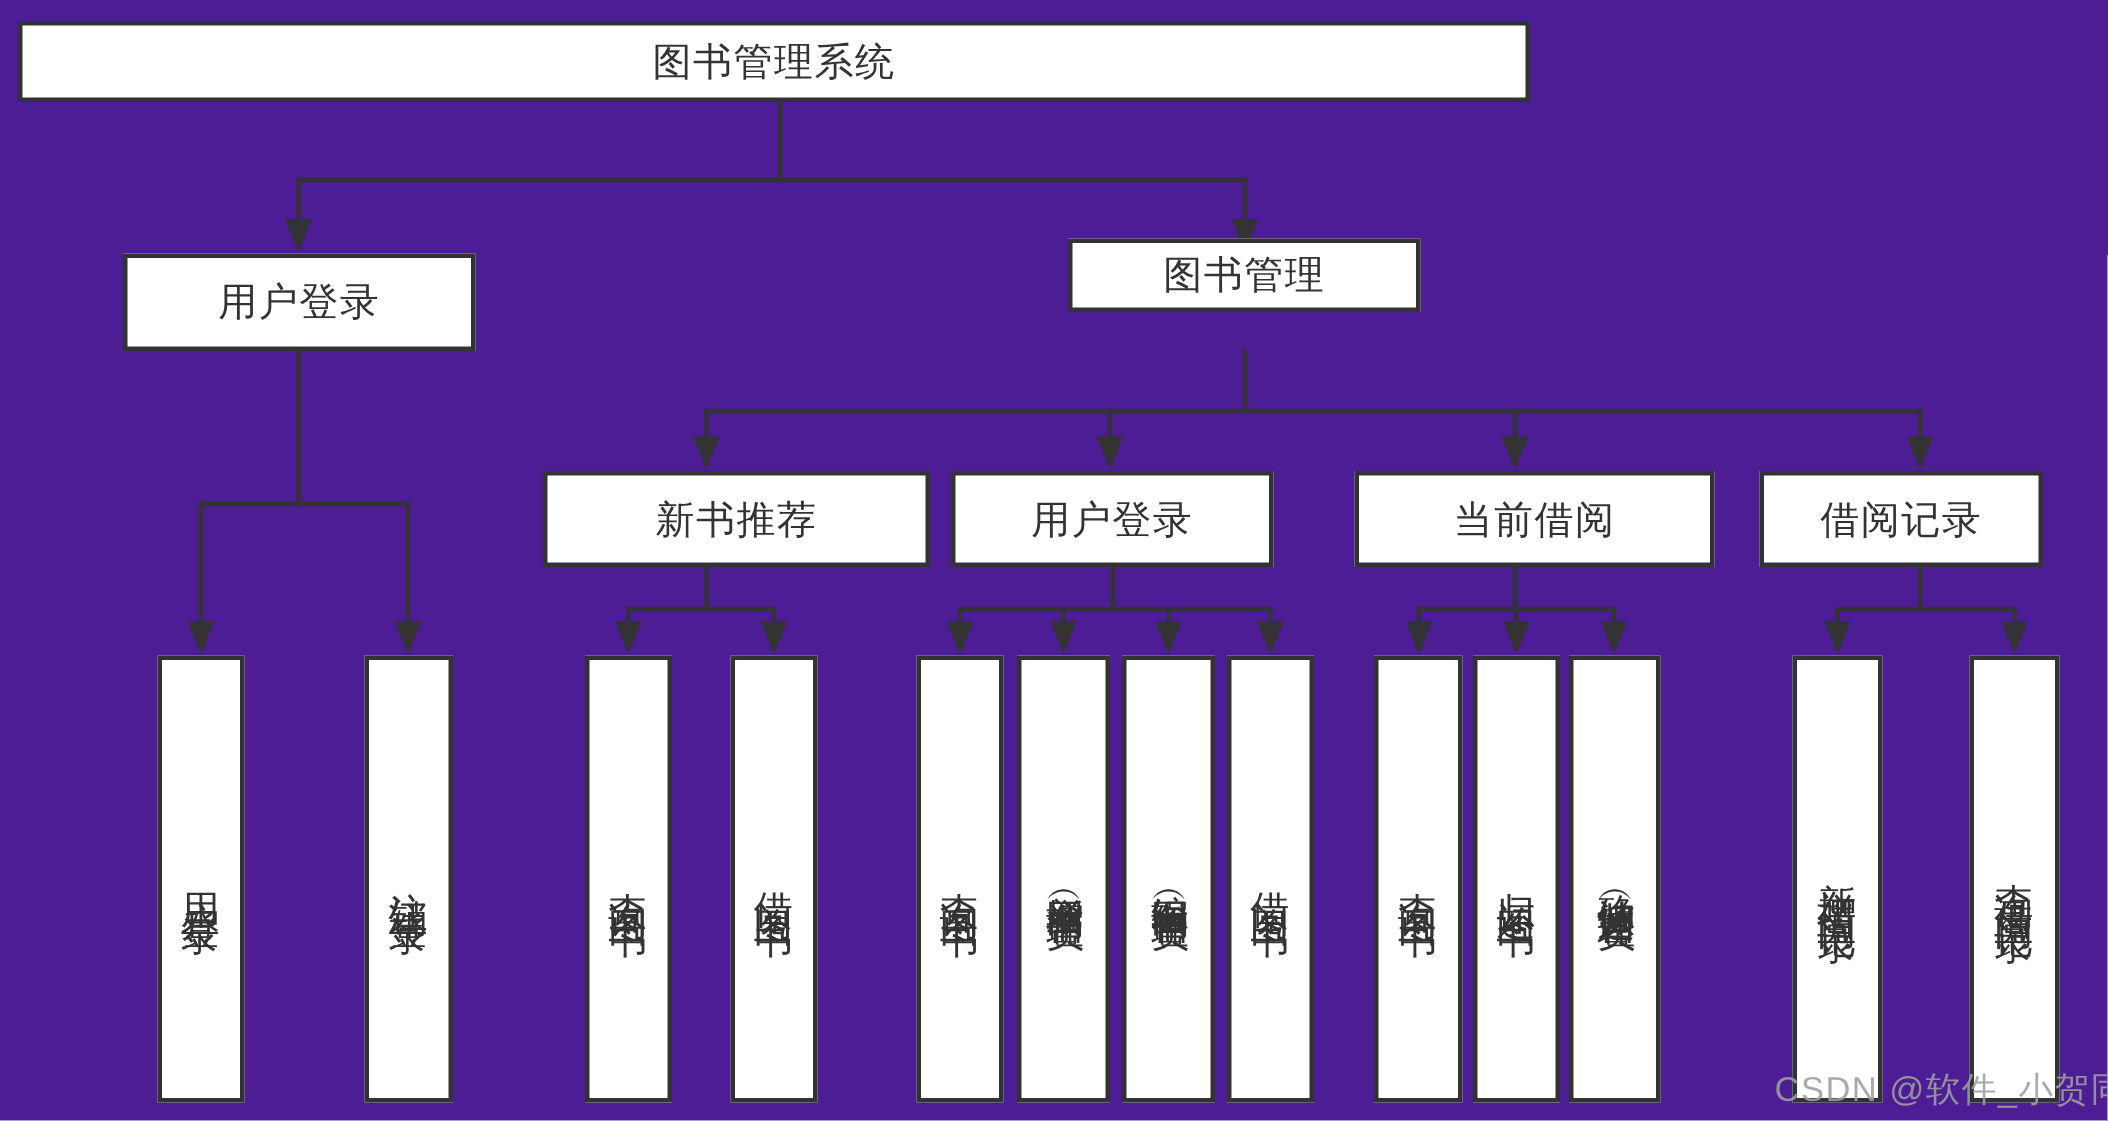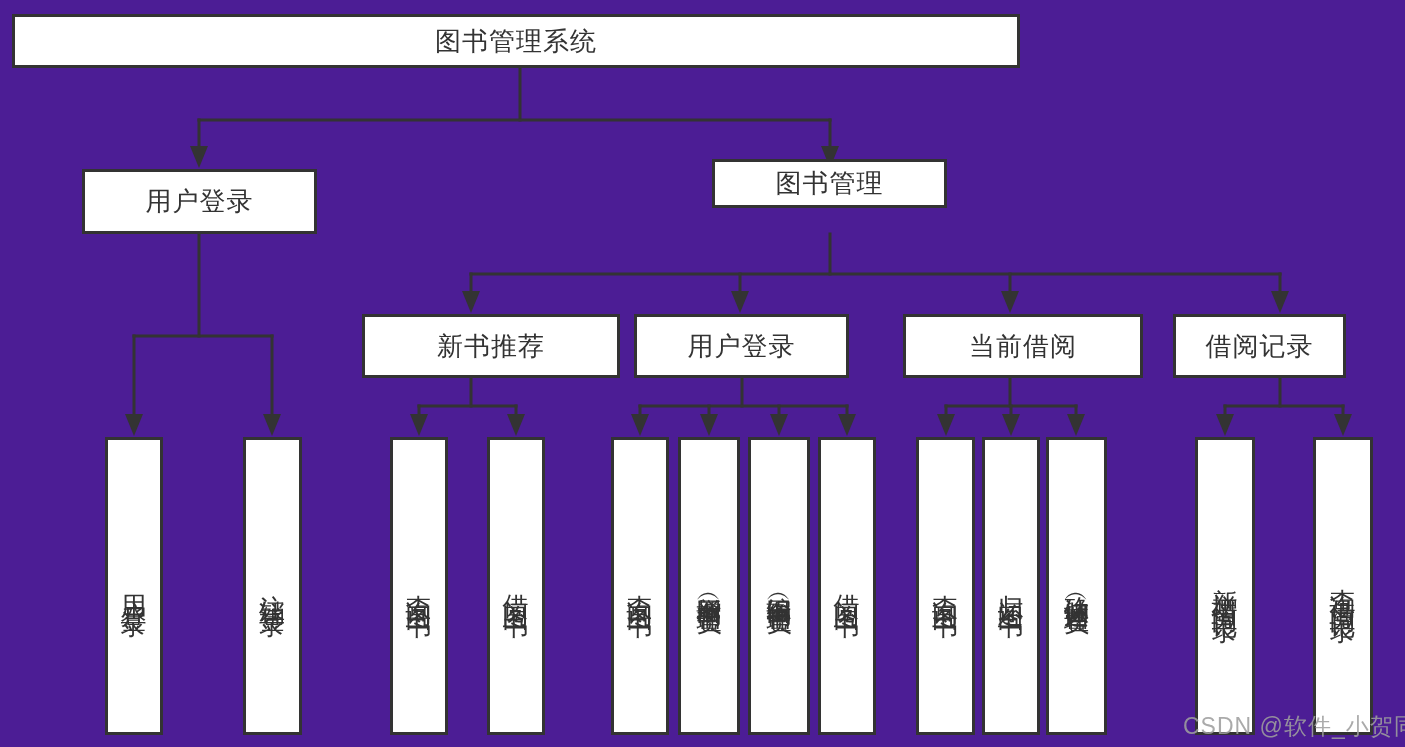--- a/index.html
+++ b/index.html
@@ -127,21 +127,21 @@
 
   <div class="hbox" style="left:362px;top:314px;width:258px;height:64px">
     <span class="lbl">新书推荐</span>
   </div>
   <div class="hbox" style="left:634px;top:314px;width:215px;height:64px">
     <span class="lbl">用户登录</span>
   </div>
   <div class="hbox" style="left:903px;top:314px;width:240px;height:64px">
     <span class="lbl">当前借阅</span>
   </div>
-  <div class="hbox" style="left:1173px;top:314px;width:173px;height:64px">
+  <div class="hbox" style="left:1173px;top:314px;width:189px;height:64px">
     <span class="lbl">借阅记录</span>
   </div>
 
   <div class="vbox" style="left:105px;width:58px">
     <span class="vlbl">用户登录</span>
   </div>
   <div class="vbox" style="left:243px;width:59px">
     <span class="vlbl">注销登录</span>
   </div>
 

